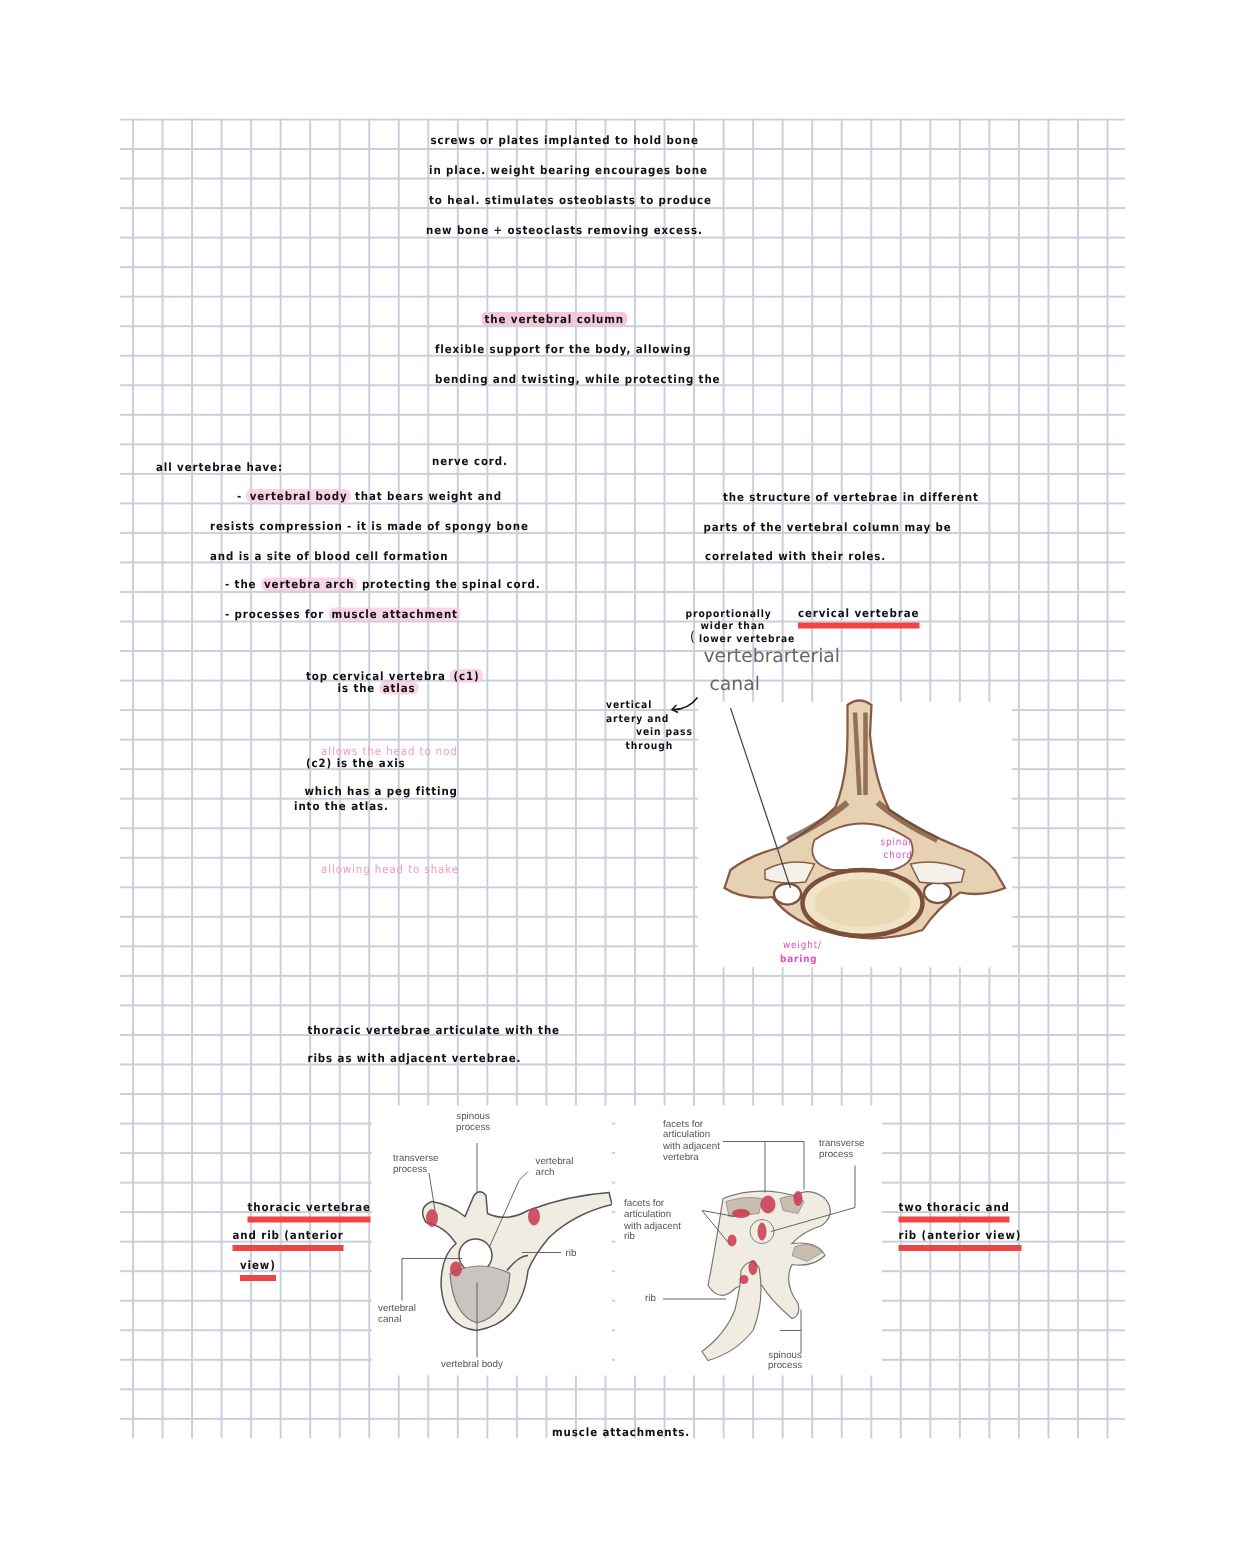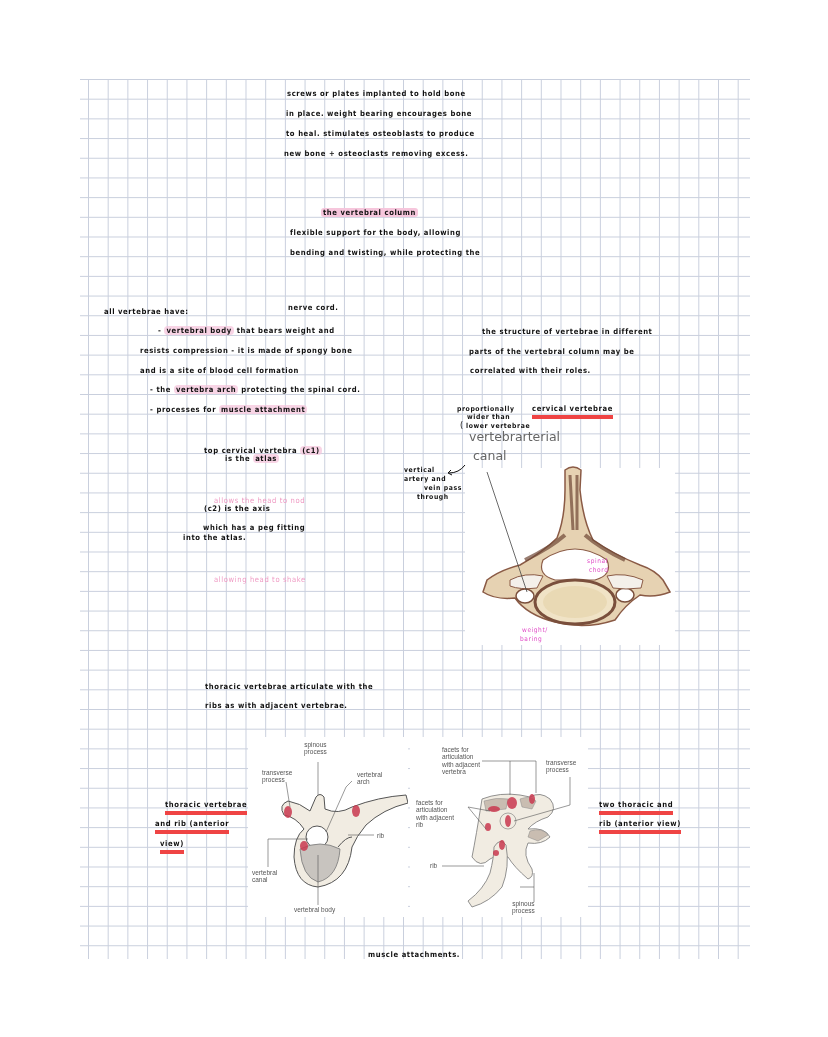--- a/index.html
+++ b/index.html
@@ -82,39 +82,39 @@
       <ellipse cx="160" cy="165" rx="9" ry="7" fill="#ffffff" stroke="#7a4f3c" stroke-width="1.5"></ellipse>
 
       <path d="M45 150 Q60 142 78 146 L72 158 Q55 160 45 156 Z" fill="#f4f0ea" stroke="#8a5a45" stroke-width="1"></path>
       <path d="M142 146 Q160 142 178 150 L176 158 Q160 160 148 158 Z" fill="#f4f0ea" stroke="#8a5a45" stroke-width="1"></path>
 
       <line x1="22" y1="42" x2="62" y2="162" stroke="#444" stroke-width="0.8"></line>
     </svg>
     <div class="hw magenta" style="left:122px; top:128px; font-size:6.5px; font-weight:normal;">spinal</div>
     <div class="hw magenta" style="left:124px; top:137px; font-size:6.5px; font-weight:normal;">chord</div>
     <div class="hw magenta" style="left:57px; top:197px; font-size:6.5px; font-weight:normal;">weight/</div>
-    <div class="hw magenta" style="left:55px; top:206px; font-size:6.5px; font-weight:normal;">baring</div>
+    <div class="hw magenta" style="left:55px; top:206px; font-size:6.5px; font-weight:bold;">baring</div>
   </div>
 
   <div class="hw" style="left:404px; top:467px; font-size:6.8px;">vertical</div>
   <div class="hw" style="left:404px; top:476px; font-size:6.8px;">artery and</div>
   <div class="hw" style="left:424px; top:485px; font-size:6.8px;">vein pass</div>
   <div class="hw" style="left:417px; top:494px; font-size:6.8px;">through</div>
   <svg style="position:absolute; left:445px; top:463px;" width="22" height="14">
     <path d="M20 2 Q14 10 4 10" stroke="#111" stroke-width="1" fill="none"></path>
     <path d="M6 7 L3 10 L7 12" stroke="#111" stroke-width="1" fill="none"></path>
   </svg>
 
   <div class="hw" style="left:204px; top:447px;">Top cervical vertebra <span class="hl-soft">(C1)</span></div>
   <div class="hw" style="left:225px; top:455px;">is the <span class="hl-soft">atlas</span></div>
   <div class="hw pink" style="left:214px; top:465px; font-weight:normal;">allows the head to nod</div>
 
   <div class="hw" style="left:204px; top:505px;"><span>(C2) is the axis</span></div>
   <div class="hw" style="left:203px; top:524px;">which has a peg fitting</div>
-  <div class="hw" style="left:183px; top:534px;">into the atlas.</div>
+  <div class="hw" style="left:196px; top:534px;">into the atlas.</div>
   <div class="hw pink" style="left:214px; top:544px; font-weight:normal;">allowing head to shake</div>
 
   <div class="hw" style="left:205px; top:683px;">Thoracic vertebrae articulate with the</div>
   <div class="hw" style="left:205px; top:702px;">ribs as with adjacent vertebrae.</div>
 
   <div class="hw ul" style="left:165px; top:801px;">Thoracic vertebrae</div>
   <div class="hw ul" style="left:155px; top:820px;">and rib (anterior</div>
   <div class="hw ul" style="left:160px; top:840px;">view)</div>
 
   <div class="hw ul" style="left:599px; top:801px;">Two thoracic and</div>

